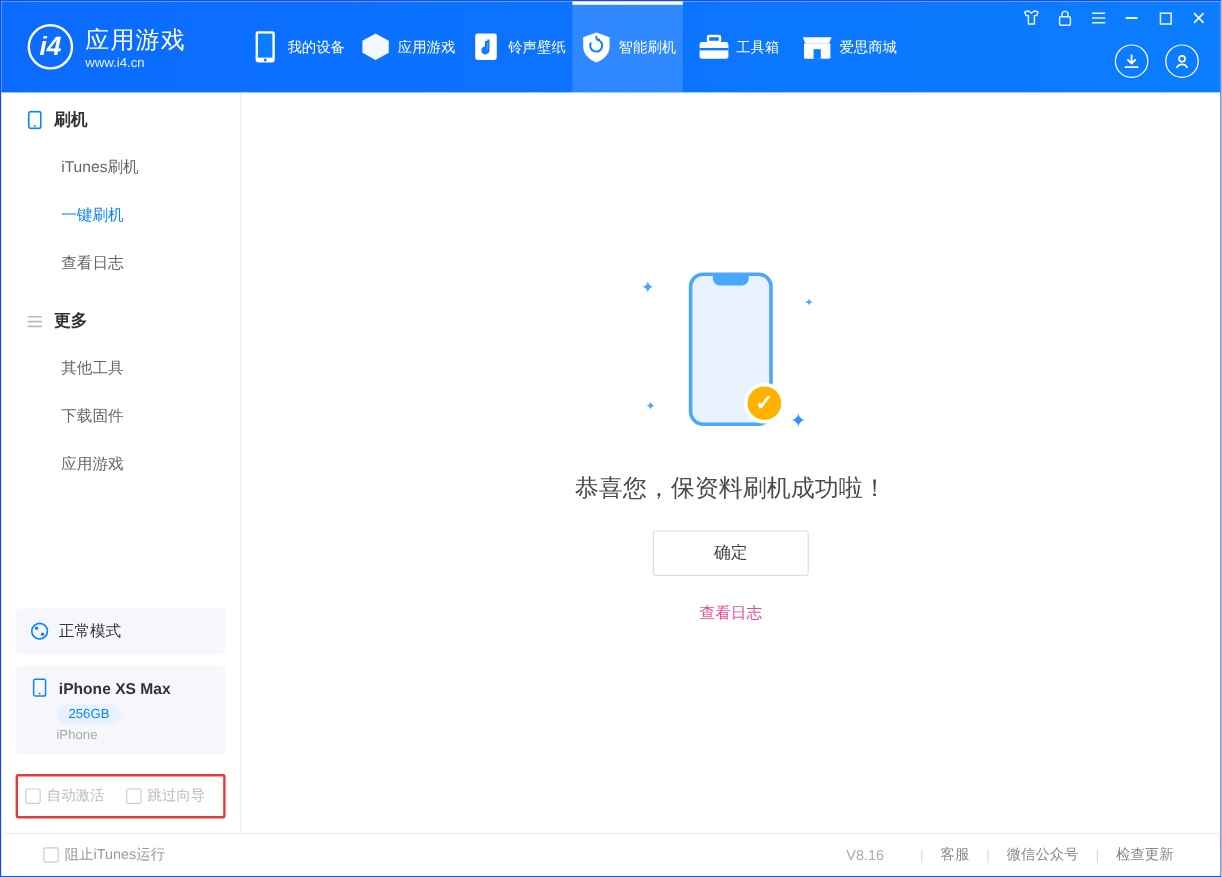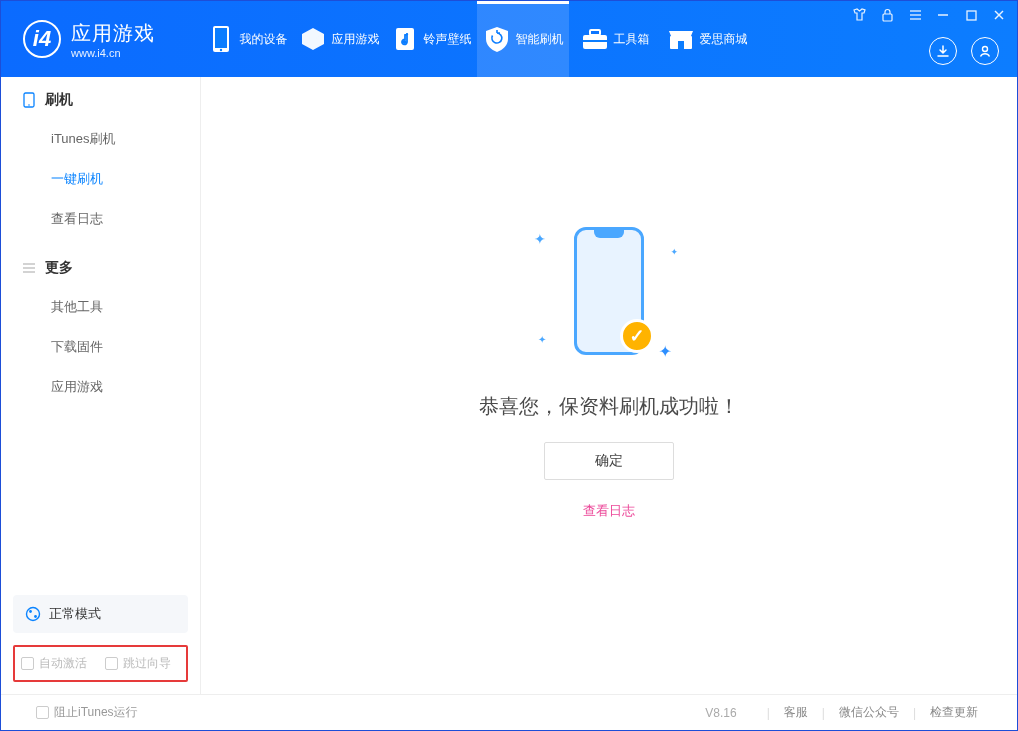--- a/index.html
+++ b/index.html
@@ -225,20 +225,33 @@
         <span class="sec-icon">
             <svg width="16" height="16" viewBox="0 0 16 16">
               <circle cx="8" cy="8" r="6.5" fill="none" stroke="#0b84ff" stroke-width="1.4"></circle>
               <circle cx="5.5" cy="5.5" r="1.4" fill="#0b84ff"></circle>
               <circle cx="10.5" cy="10.5" r="1.4" fill="#0b84ff"></circle>
             </svg>
           </span>
         <span>正常模式</span>
       </div>
 
+      <div class="device-box">
+        <div class="device-name">
+          <span class="sec-icon">
+              <svg width="12" height="16" viewBox="0 0 12 16">
+                <rect x="1" y="1" width="10" height="14" rx="1.5" fill="none" stroke="#0b84ff" stroke-width="1.3"></rect>
+                <circle cx="6" cy="13" r="0.8" fill="#0b84ff"></circle>
+              </svg>
+            </span>
+          <span>iPhone XS Max</span>
+        </div>
+        <span class="device-storage">256GB</span>
+        <div class="device-type">iPhone</div>
+      </div>
 
       <div class="checkbox-row">
         <label class="chk">
           <span class="chk-box"></span>
           <span>自动激活</span>
         </label>
         <label class="chk">
           <span class="chk-box"></span>
           <span>跳过向导</span>
         </label>

